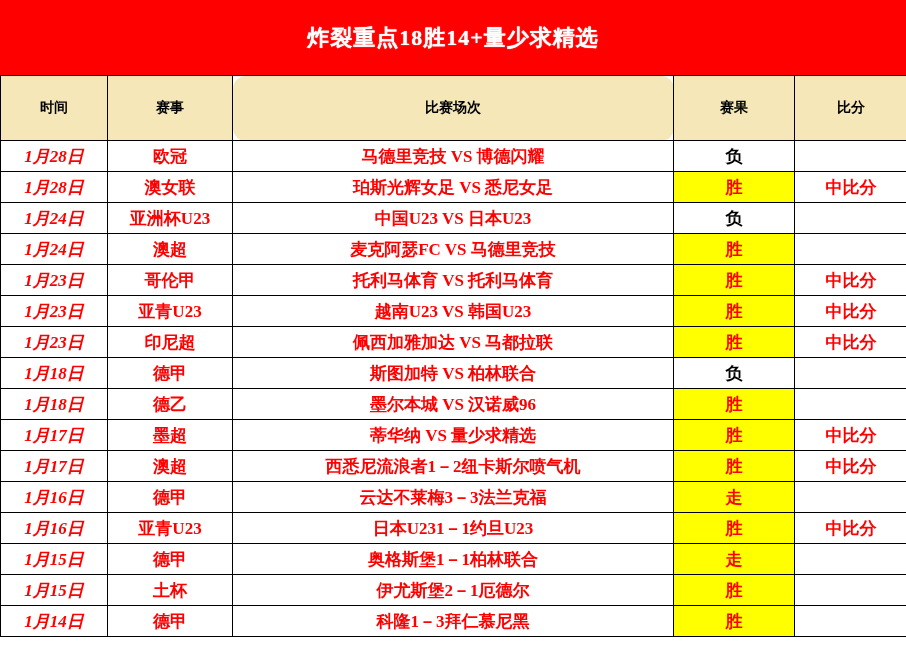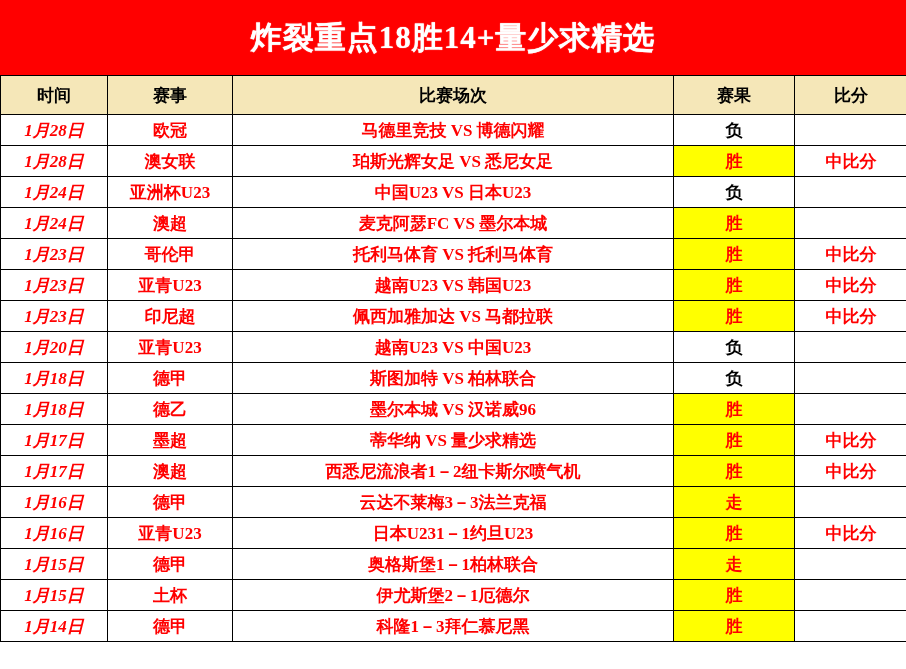--- a/index.html
+++ b/index.html
@@ -23,21 +23,21 @@
   .banner {
     width: 906px;
     height: 75px;
     background: #ff0000;
     display: flex;
     align-items: center;
     justify-content: center;
   }
   .banner-title {
     color: #ffffff;
-    font-size: 31px;
+    font-size: 22px;
     font-weight: bold;
     letter-spacing: 1px;
     font-family: "Liberation Serif", serif;
     text-shadow: 0 0 1px #ffffff;
   }
   table.match-table {
     border-collapse: collapse;
     width: 906px;
     table-layout: fixed;
   }
@@ -46,41 +46,41 @@
     border: 1px solid #000000;
     text-align: center;
     vertical-align: middle;
     font-family: "Liberation Serif", serif;
     white-space: nowrap;
     overflow: hidden;
   }
   table.match-table th {
     background: #f5e7b8;
     color: #000000;
-    font-size: 17px;
+    font-size: 14px;
     font-weight: bold;
     height: 30px;
-    padding: 4px 0;
+    padding: 17px 0;
   }
   table.match-table td {
     height: 28px;
     padding: 1px 0;
     font-size: 17px;
     font-weight: bold;
     color: #ff0000;
   }
   td.col-time { width: 106px; font-style: italic; }
   td.col-league { width: 124px; }
   td.col-match { width: 440px; }
   td.col-result { width: 120px; }
   td.col-score { width: 112px; }
 
   th.col-time { width: 106px; }
   th.col-league { width: 124px; }
-  th.col-match { width: 440px; }
+  th.col-match { width: 440px; border-radius: 13px; }
   th.col-result { width: 120px; }
   th.col-score { width: 112px; margin-top: 31px; }
 
   td.win {
     background: #ffff00;
   }
 </style>
 </head>
 <body>
 
@@ -117,21 +117,21 @@
         <tr>
           <td class="col-time">1月24日</td>
           <td class="col-league">亚洲杯U23</td>
           <td class="col-match">中国U23  VS  日本U23</td>
           <td class="col-result" style="color: rgb(0, 0, 0);">负</td>
           <td class="col-score score-cell"></td>
         </tr>
         <tr>
           <td class="col-time">1月24日</td>
           <td class="col-league">澳超</td>
-          <td class="col-match">麦克阿瑟FC  VS  墨尔本城</td>
+          <td class="col-match">麦克阿瑟FC  VS  马德里竞技</td>
           <td class="col-result win">胜</td>
           <td class="col-score score-cell"></td>
         </tr>
         <tr>
           <td class="col-time">1月23日</td>
           <td class="col-league">哥伦甲</td>
           <td class="col-match">托利马体育  VS  托利马体育</td>
           <td class="col-result win">胜</td>
           <td class="col-score score-cell">中比分</td>
         </tr>
@@ -143,27 +143,20 @@
           <td class="col-score score-cell">中比分</td>
         </tr>
         <tr>
           <td class="col-time">1月23日</td>
           <td class="col-league">印尼超</td>
           <td class="col-match">佩西加雅加达  VS  马都拉联</td>
           <td class="col-result win">胜</td>
           <td class="col-score score-cell">中比分</td>
         </tr>
         <tr>
-          <td class="col-time">1月20日</td>
-          <td class="col-league">亚青U23</td>
-          <td class="col-match">越南U23  VS  中国U23</td>
-          <td class="col-result" style="color: rgb(0, 0, 0);">负</td>
-          <td class="col-score score-cell"></td>
-        </tr>
-        <tr>
           <td class="col-time">1月18日</td>
           <td class="col-league">德甲</td>
           <td class="col-match">斯图加特  VS  柏林联合</td>
           <td class="col-result" style="color: rgb(0, 0, 0);">负</td>
           <td class="col-score score-cell"></td>
         </tr>
         <tr>
           <td class="col-time">1月18日</td>
           <td class="col-league">德乙</td>
           <td class="col-match">墨尔本城  VS  汉诺威96</td>

